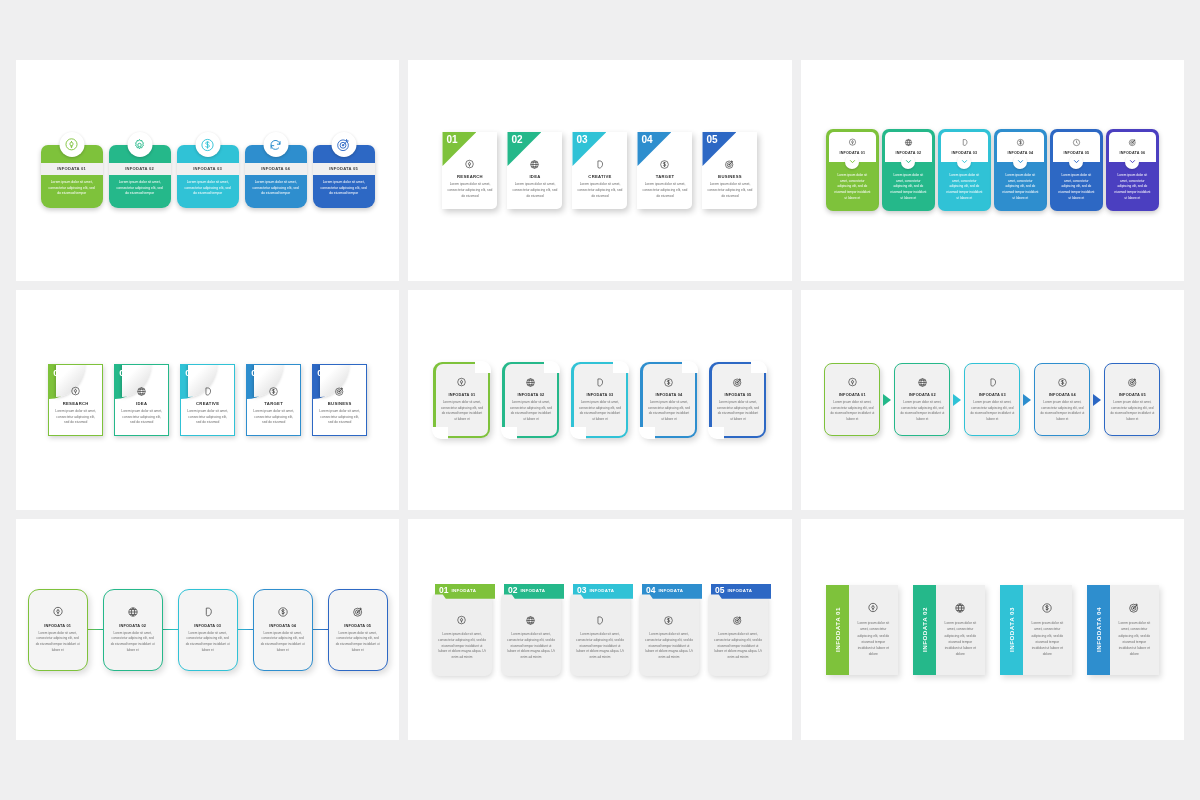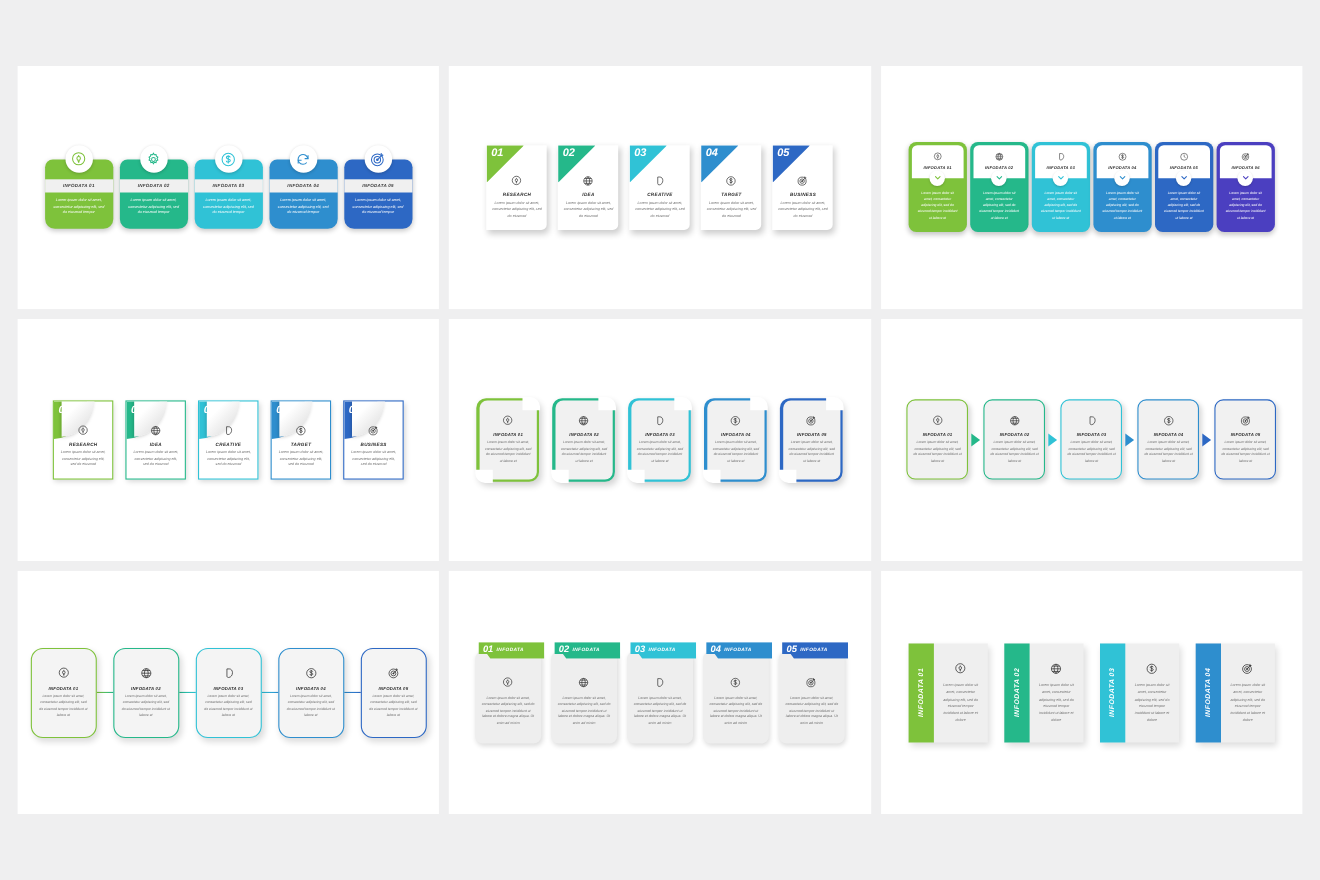--- a/index.html
+++ b/index.html
@@ -19,21 +19,21 @@
     gap: 9px;
   }
   .panel {
     background: #ffffff;
     position: relative;
     display: flex;
     align-items: center;
     justify-content: center;
     overflow: hidden;
   }
-  .row { display: flex; align-items: flex-start; justify-content: center; font-style: italic; }
+  .row { display: flex; align-items: flex-start; justify-content: center; }
 
   
   .p1 { gap: 6px; }
   .p1-card { width: 62px; position: relative; padding-top: 13px; }
   .p1-body {
     border-radius: 7px 7px 9px 9px;
     padding: 14px 0 7px 0;
     box-shadow: 0 2px 5px rgba(0,0,0,.22);
     position: relative;
   }

